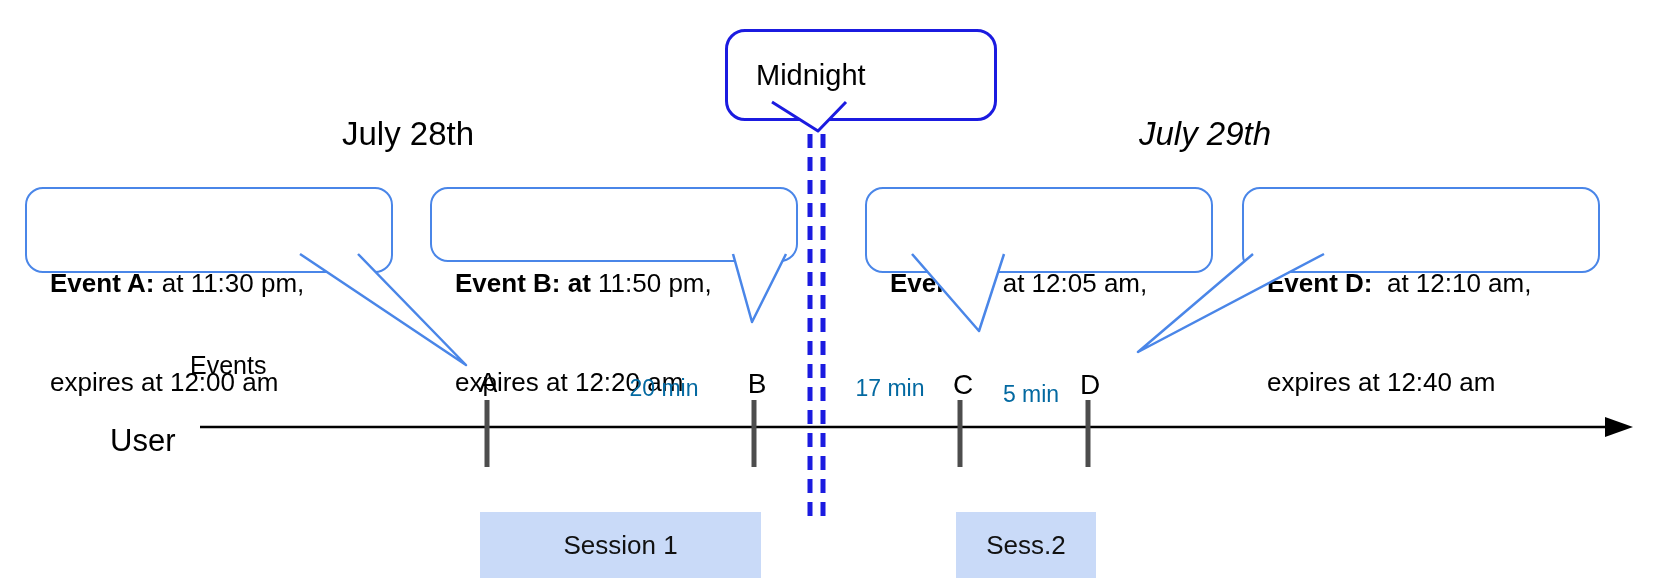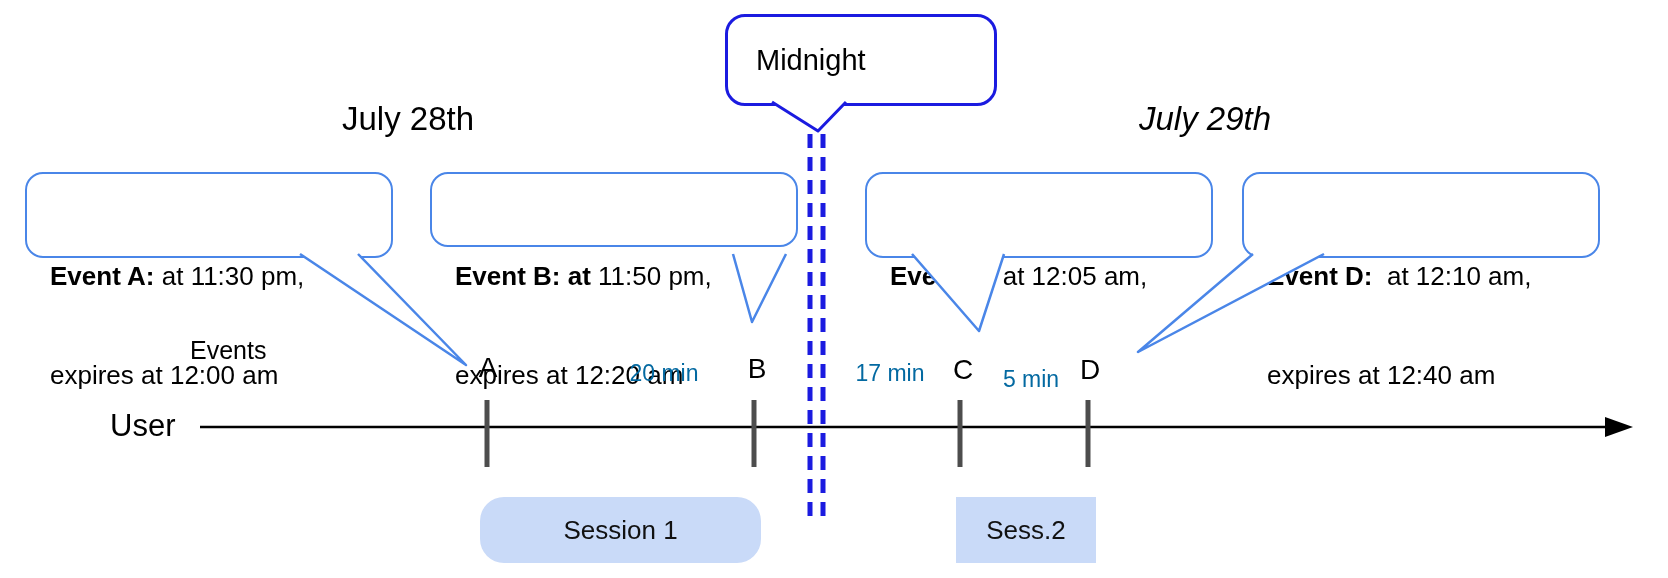--- a/index.html
+++ b/index.html
@@ -7,47 +7,47 @@
     --midnight-blue:#1b1be0;
     --session-fill:#c9daf8;
     --tick-gray:#4d4d4d;
     --ink:#000000;
   }
   html,body{margin:0;padding:0;background:#ffffff;}
   .canvas{
     position:relative;width:1668px;height:578px;background:#ffffff;overflow:hidden;
     font-family:"Liberation Sans","DejaVu Sans",sans-serif;color:var(--ink);
   }
-  .abs{position:absolute;}
+  .abs{position:absolute;margin-top:15px;}
   .date-label{font-size:33px;transform:translateX(-50%);white-space:nowrap;}
   .midnight-box{
     left:725px;top:14px;width:272px;height:92px;background:#fff;
     border:3px solid var(--midnight-blue);border-radius:20px;
     display:flex;align-items:center;padding-left:28px;box-sizing:border-box;
     font-size:29px;
   }
   .bubble{
     background:#fff;border:2.5px solid var(--accent-blue);border-radius:18px;
-    box-sizing:border-box;padding:20px 23px;font-size:26px;line-height:33px;
+    box-sizing:border-box;padding:12px 23px;font-size:26px;line-height:33px;
     white-space:pre-wrap;
   }
   .bubble b{font-weight:bold;}
   .bubble-a{left:25px;top:172px;width:368px;height:86px;}
   .bubble-b{left:430px;top:172px;width:368px;height:75px;}
   .bubble-c{left:865px;top:172px;width:348px;height:86px;}
   .bubble-d{left:1242px;top:172px;width:358px;height:86px;}
   .events-label{left:190px;top:336px;font-size:25px;}
   .user-label{left:110px;top:408px;font-size:31px;}
   .tick-label{font-size:28px;transform:translateX(-50%);white-space:nowrap;}
   .interval-label{font-size:23px;transform:translateX(-50%);white-space:nowrap;color:#0369a1;}
   .session-box{
     background:var(--session-fill);display:flex;align-items:center;justify-content:center;
     font-size:26px;color:#111;
   }
-  .session-1{left:480px;top:497px;width:281px;height:66px;border-radius:24px;}
+  .session-1{left:480px;top:497px;width:281px;height:66px;}
   .session-2{left:956px;top:497px;width:140px;height:66px;}
   svg.overlay{position:absolute;left:0;top:0;pointer-events:none;}
 </style>
 </head>
 <body>
 
 <div class="canvas">
 
   <div class="abs date-label" style="left:408px;top:100px;">July 28th</div>
   <div class="abs date-label" style="left:1205px;top:100px;font-style:italic;">July 29th</div>

